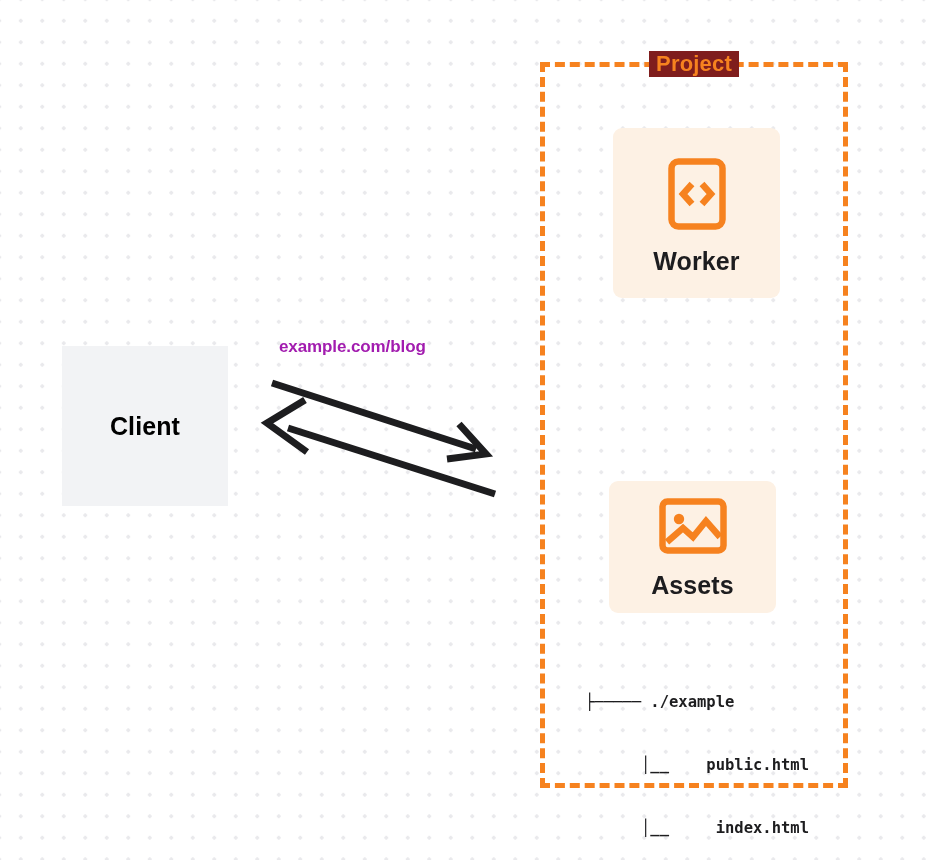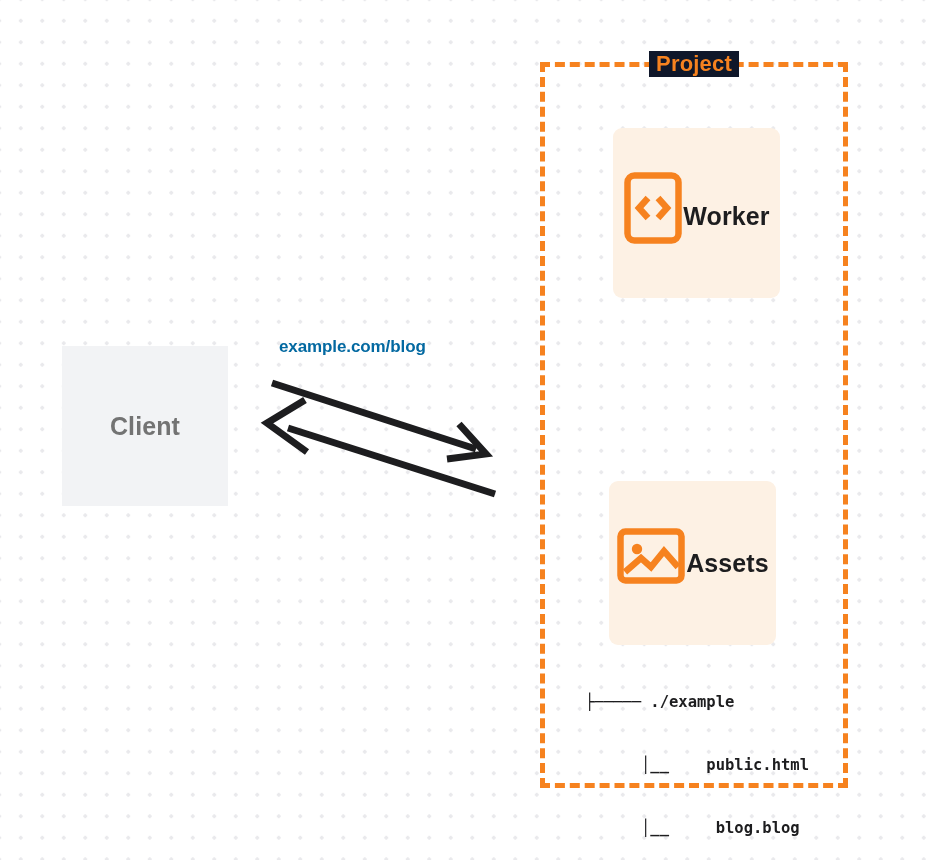--- a/index.html
+++ b/index.html
@@ -40,90 +40,90 @@
     width: 166px;
     height: 160px;
     background: #f2f3f5;
     display: flex;
     align-items: center;
     justify-content: center;
   }
   #client-node .node-label {
     font-size: 25px;
     font-weight: 700;
-    color: #737373;
+    color: #000000;
     letter-spacing: 0.1px;
   }
 
   
   #edge-layer {
     position: absolute;
     left: 0;
     top: 0;
     width: 938px;
     height: 860px;
     pointer-events: none;
   }
   #edge-label {
     position: absolute;
     left: 279px;
     top: 337px;
     font-size: 17px;
     font-weight: 700;
-    color: #0369a1;
+    color: #a21caf;
     white-space: nowrap;
     letter-spacing: -0.1px;
   }
 
   
   #project-container {
     position: absolute;
     left: 540px;
     top: 62px;
     width: 308px;
     height: 726px;
     border: 5px dashed #f6821f;
     box-sizing: border-box;
   }
   #project-title {
     position: absolute;
     left: 50%;
     top: -3px;
     transform: translate(-50%, -50%);
-    background: #0f172a;
+    background: #7f1d1d;
     padding: 0 7px;
     font-size: 22px;
     font-weight: 700;
     color: #f6821f;
     white-space: nowrap;
     letter-spacing: 0.2px;
   }
 
   
   .service-card {
     position: absolute;
     width: 167px;
     background: #fdf1e4;
     border-radius: 9px;
     display: flex;
-    flex-direction: row;
+    flex-direction: column;
     align-items: center;
     justify-content: center;
     box-sizing: border-box;
   }
   #worker-card {
     left: 613px;
     top: 128px;
     height: 170px;
     padding-top: 6px;
   }
   #assets-card {
     left: 609px;
     top: 481px;
-    height: 164px;
+    height: 132px;
   }
   .service-icon {
     display: block;
     margin-bottom: 16px;
   }
   #assets-card .service-icon {
     margin-bottom: 14px;
   }
   .service-name {
     font-size: 25px;
@@ -192,17 +192,17 @@
       <rect x="4.5" y="6.5" width="61" height="49" rx="5" ry="5" fill="none" stroke="#f6821f" stroke-width="6.5"></rect>
       <circle cx="21" cy="24" r="5.2" fill="#f6821f"></circle>
       <polyline points="9,47 25,33 35,42 48,26 62,42" fill="none" stroke="#f6821f" stroke-width="6.5" stroke-linecap="butt" stroke-linejoin="miter"></polyline>
     </svg>
     <span class="service-name">Assets</span>
   </div>
 
   <div id="asset-tree">
     <span class="tree-row">├───── ./example</span>
     <span class="tree-row">      │__    public.html</span>
-    <span class="tree-row">      │__     blog.blog</span>
+    <span class="tree-row">      │__     index.html</span>
     
   </div>
 
 </div>
 
 </body></html>

